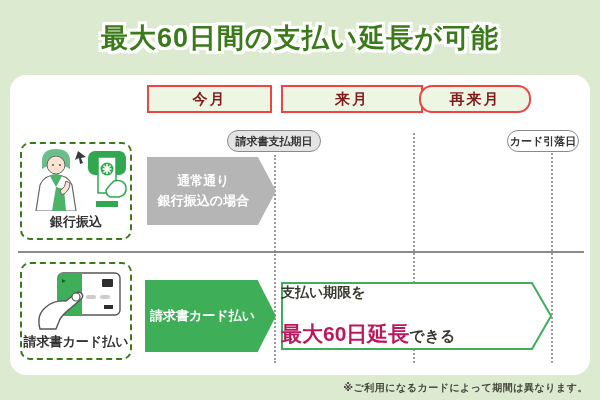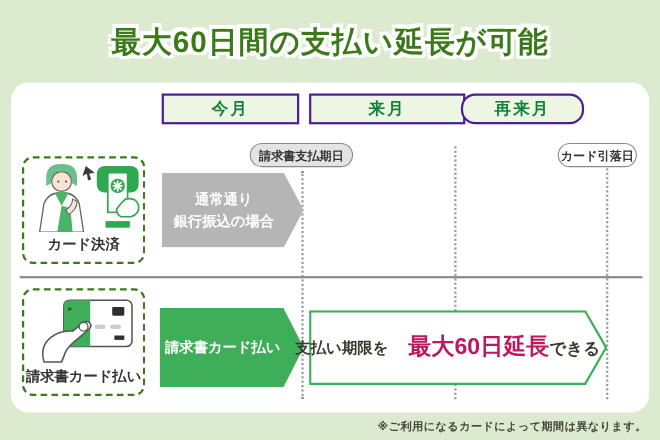--- a/index.html
+++ b/index.html
@@ -14,23 +14,23 @@
     text-shadow:-3px -3px 0 #fff,3px -3px 0 #fff,-3px 3px 0 #fff,3px 3px 0 #fff,
                 -3px 0 0 #fff,3px 0 0 #fff,0 -3px 0 #fff,0 3px 0 #fff;
   }
   .card{
     position:absolute;left:10px;top:75px;width:580px;height:300px;
     background:#ffffff;border-radius:16px;
   }
   .card *{box-sizing:border-box;}
   .month-box{
     position:absolute;top:10px;height:28px;
-    background:#edf5e3;border:2px solid #4c1d95;
+    background:#edf5e3;border:2px solid #ef4444;
     display:flex;align-items:center;justify-content:center;
-    font-size:15px;font-weight:bold;color:#15803d;letter-spacing:2px;
+    font-size:15px;font-weight:bold;color:#7f1d1d;letter-spacing:2px;
   }
   .m1{left:137px;width:125px;}
   .m2{left:271px;width:142px;}
   .m3{left:409px;width:112px;border-radius:13px;}
   .pill{
     position:absolute;top:55px;height:22px;border-radius:11px;
     border:1px solid #8a8a8a;display:flex;align-items:center;justify-content:center;
     font-size:11px;font-weight:bold;color:#333;white-space:nowrap;
   }
   .pill-gray{left:217px;width:94px;background:#e4e4e4;}
@@ -56,21 +56,21 @@
     clip-path:polygon(0% 0%,86% 0%,100% 50%,86% 100%,0% 100%);
     color:#fff;font-size:13px;font-weight:bold;text-align:center;line-height:1.55;
     padding-right:16px;white-space:nowrap;
   }
   .arrow-gray{left:137px;top:82px;width:129px;height:68px;background:#b5b5b5;}
   .arrow-green{left:135px;top:205px;width:131px;height:72px;background:#3fae58;}
   .ext-arrow{position:absolute;left:271px;top:207px;width:272px;height:68px;}
   .ext-arrow svg{position:absolute;left:0;top:0;}
   .ext-text{
     position:absolute;left:0;top:0;width:252px;height:68px;
-    display:flex;flex-direction:row;align-items:center;justify-content:center;
+    display:flex;flex-direction:column;justify-content:center;
     line-height:1.35;white-space:nowrap;gap:18px;
   }
   .ext-line1{font-size:14px;font-weight:bold;color:#38382e;}
   .ext-line2{display:flex;align-items:baseline;}
   .ext-highlight{font-size:21px;font-weight:bold;color:#be185d;}
   .ext-suffix{font-size:15px;font-weight:bold;color:#38382e;}
   .note{
     position:absolute;right:12px;top:381px;
     font-size:10px;font-weight:bold;color:#46463c;letter-spacing:0.5px;
   }
@@ -120,21 +120,21 @@
 
       <path d="M52 4 L60 10 L55 11 L57 16 L54 17 L53 11 L49 13 Z" fill="#3a3a3a"></path>
 
       <rect x="62" y="4" width="38" height="24" rx="7" fill="#2fa84f"></rect>
       <rect x="72" y="10" width="18" height="36" fill="#ffffff" stroke="#2fa84f" stroke-width="1.5"></rect>
       <circle cx="81" cy="22" r="6.5" fill="#2fa84f"></circle>
       <path d="M81 17 L81 27 M76.5 22 L85.5 22 M77.5 18.5 L84.5 25.5 M84.5 18.5 L77.5 25.5" stroke="#ffffff" stroke-width="1.6"></path>
       <path d="M88 34 Q98 32 100 40 Q101 48 93 50 L84 50 Q80 48 80 43 L84 38 Z" fill="#ffffff" stroke="#2fa84f" stroke-width="1.5"></path>
       <rect x="70" y="54" width="22" height="6" fill="#2fa84f"></rect>
     </svg>
-    <div class="icon-label">カード決済</div>
+    <div class="icon-label">銀行振込</div>
   </div>
 
   <div class="arrow arrow-gray">
     <span>通常通り</span>
     <span>銀行振込の場合</span>
   </div>
 
   <div class="icon-box ib2">
     <svg class="illus" width="104" height="64" viewBox="0 0 104 64">
 

